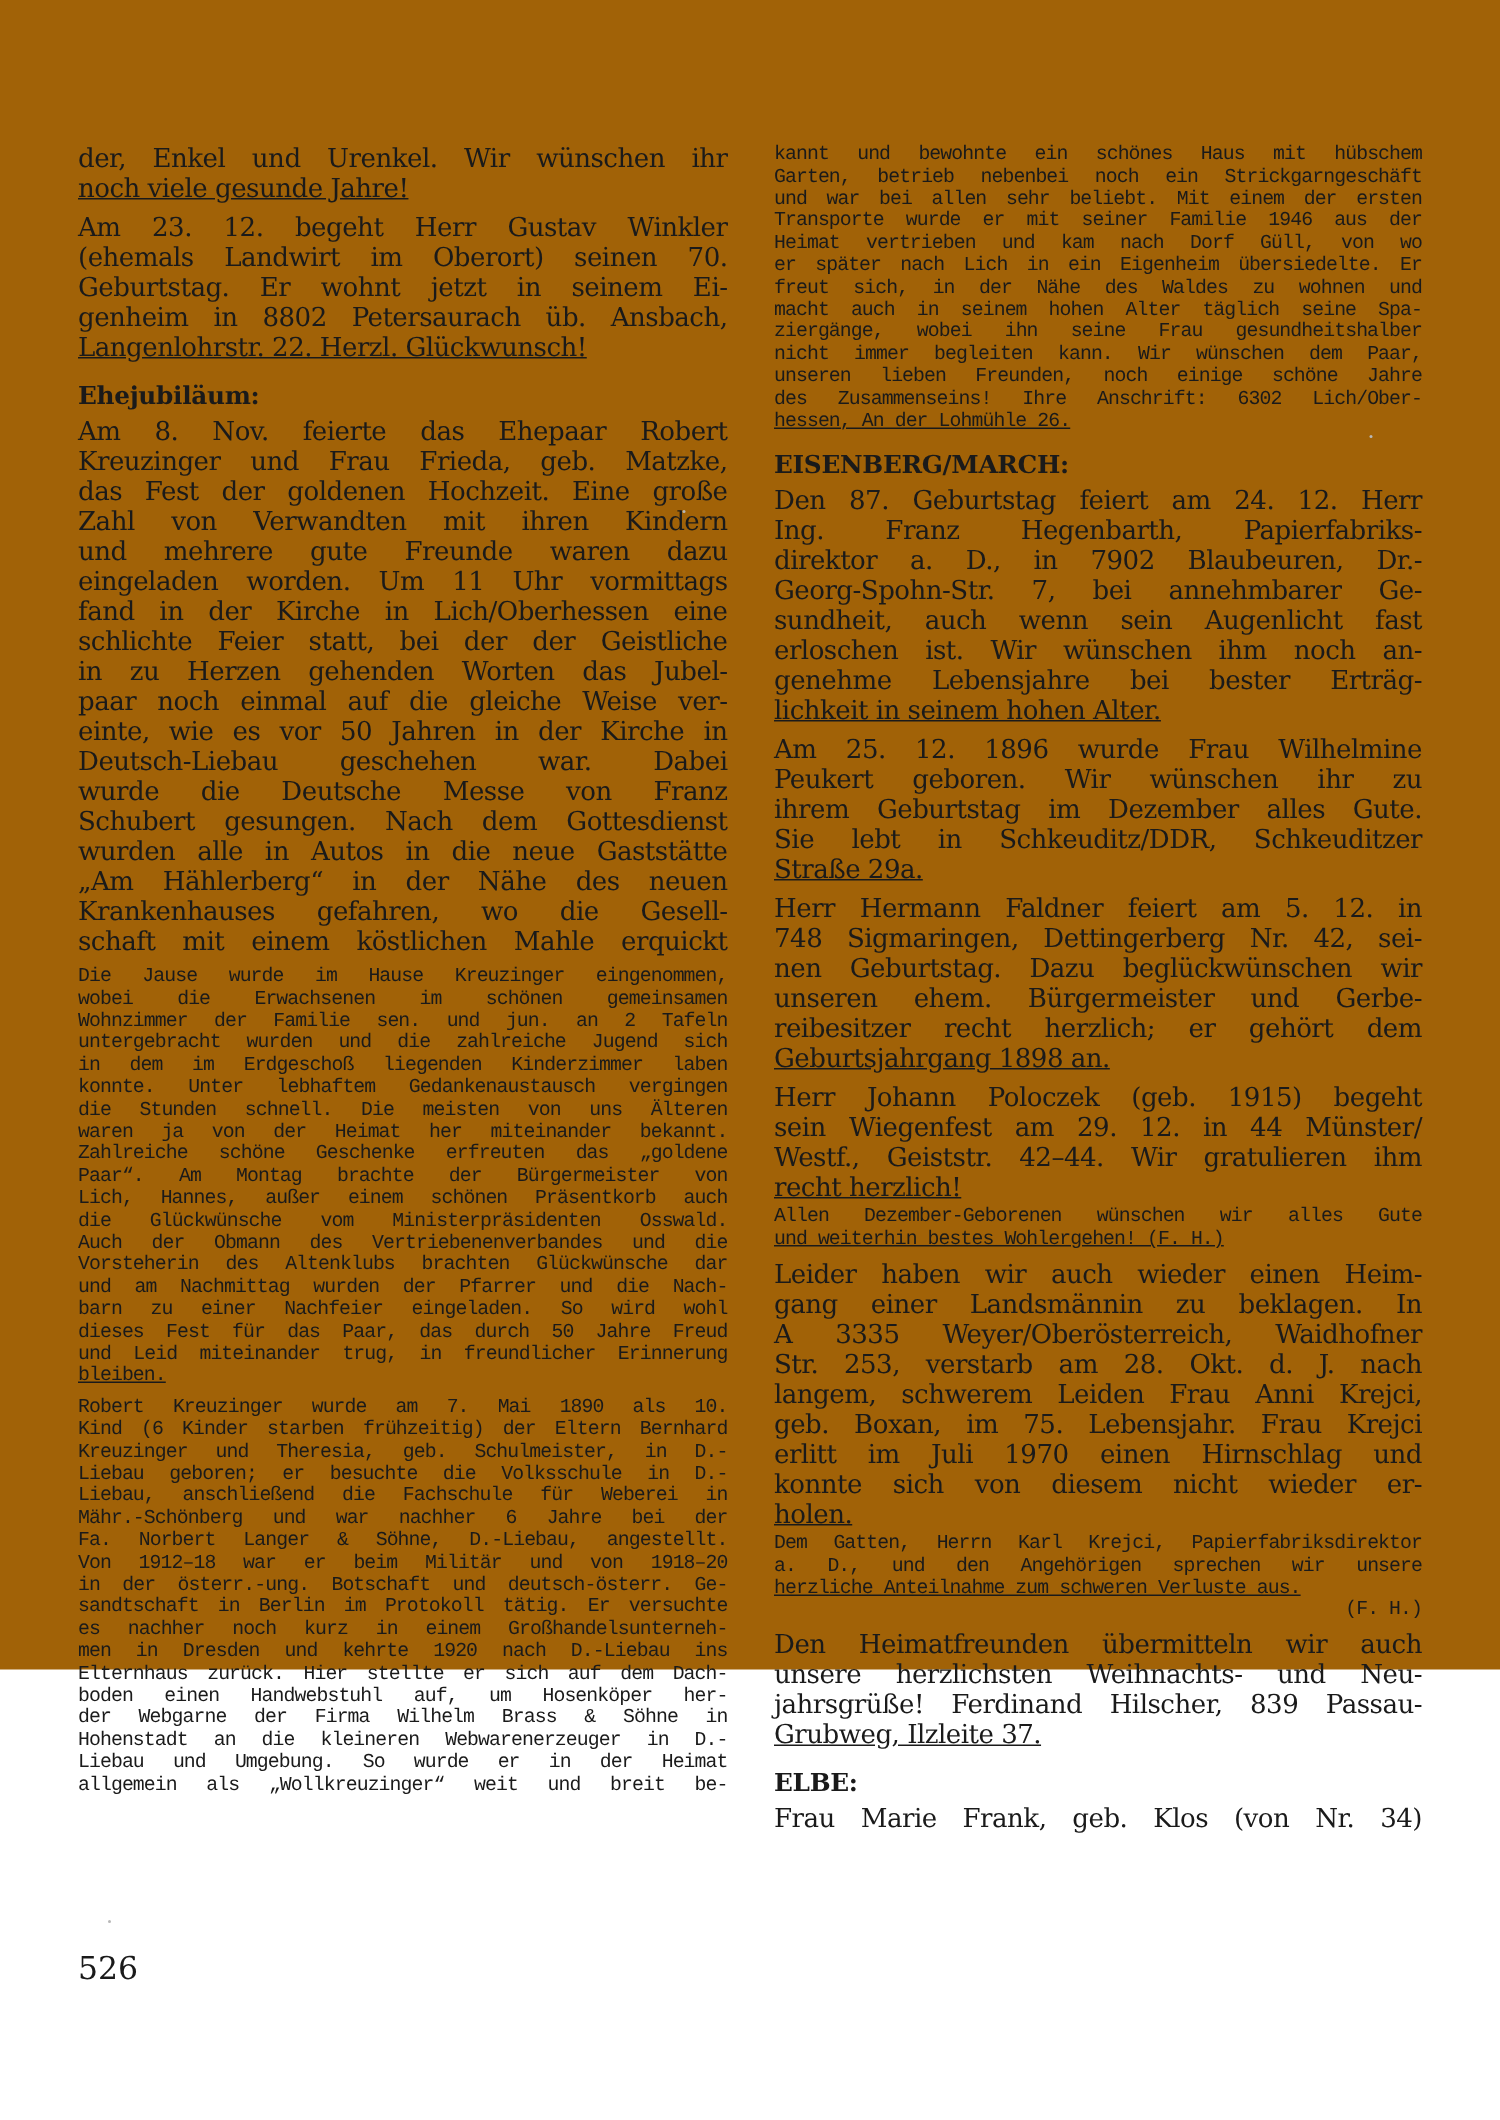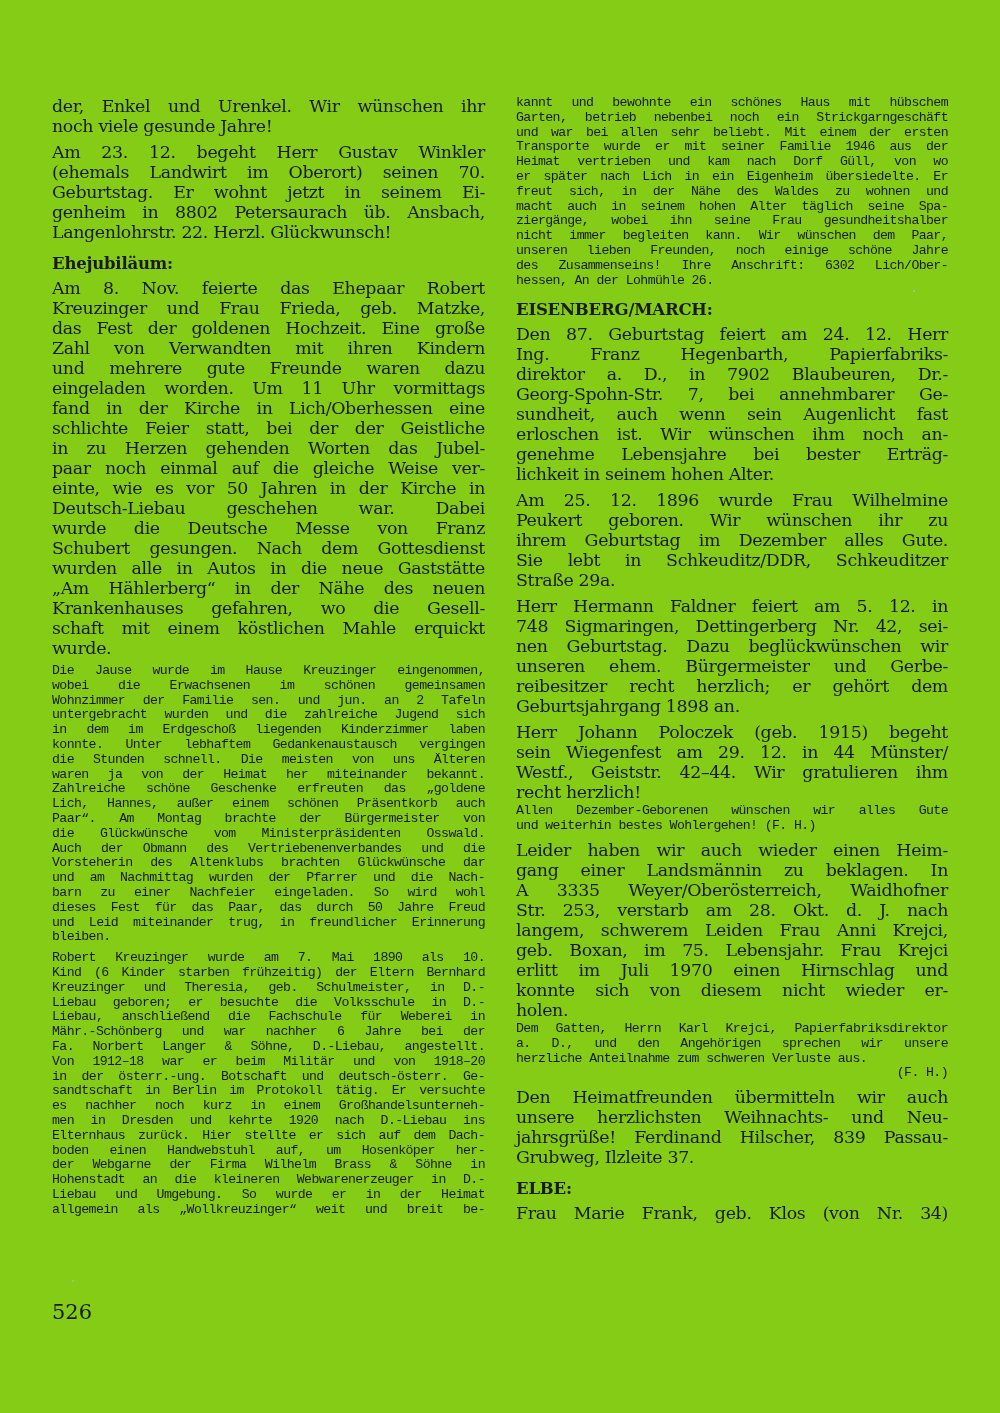--- a/index.html
+++ b/index.html
@@ -1,29 +1,29 @@
 <!DOCTYPE html>
 <html><head>
 <meta charset="utf-8">
 <style>
   html, body { margin: 0; padding: 0; background: #ffffff; }
   body { width: 1000px; height: 1413px; position: relative; overflow: hidden; color: #1a1a1a; }
-  .page { position: absolute; left: 0; top: 0; width: 1000px; height: 1413px; background: #84cc16; }
+  .page { position: absolute; left: 0; top: 0; width: 1000px; height: 1113px; background: #a16207; }
   .col { position: absolute; top: 96px; }
   .col-left { left: 52px; width: 433px; }
   .col-right { left: 516px; width: 432px; }
   .para { margin: 0 0 6px 0; }
   .line {
     display: block;
     white-space: nowrap;
     text-align: justify;
     text-align-last: justify;
     overflow: visible;
   }
-  .line.last { text-align-last: left; }
+  .line.last { text-align-last: left; text-decoration: underline; }
   .large { font-family: "DejaVu Serif", serif; font-size: 17.4px; line-height: 20px; letter-spacing: -0.35px; }
   .small { font-family: "Liberation Mono", monospace; font-size: 13.2px; line-height: 14.8px; letter-spacing: -0.6px; }
   .heading { font-family: "DejaVu Serif", serif; font-weight: bold; font-size: 16.5px; line-height: 20px; margin: 12px 0 4px 0; letter-spacing: -0.2px; }
   .right-small { text-align: left; }
   .b { font-weight: normal; }
   .page-number { position: absolute; left: 52px; top: 1300px; font-family: "DejaVu Serif", serif; font-size: 21px; }
   .speck { position: absolute; width: 2px; height: 2px; background: #b8b8b8; border-radius: 1px; }
 </style>
 </head>
 <body>
@@ -54,34 +54,33 @@
         <span class="line">in zu Herzen gehenden Worten das Jubel-</span>
         <span class="line">paar noch einmal auf die gleiche Weise ver-</span>
         <span class="line">einte, wie es vor 50 Jahren in der Kirche in</span>
         <span class="line">Deutsch-Liebau geschehen war. Dabei</span>
         <span class="line">wurde die Deutsche Messe von Franz</span>
         <span class="line">Schubert gesungen. Nach dem Gottesdienst</span>
         <span class="line">wurden alle in Autos in die neue Gaststätte</span>
         <span class="line">„Am Hählerberg“ in der Nähe des neuen</span>
         <span class="line">Krankenhauses gefahren, wo die Gesell-</span>
         <span class="line">schaft mit einem köstlichen Mahle erquickt</span>
-        <span class="line last">wurde.</span>
       </div>
       <div class="para small">
         <span class="line">Die Jause wurde im Hause Kreuzinger eingenommen,</span>
         <span class="line">wobei die Erwachsenen im schönen gemeinsamen</span>
         <span class="line">Wohnzimmer der Familie sen. und jun. an 2 Tafeln</span>
         <span class="line">untergebracht wurden und die zahlreiche Jugend sich</span>
         <span class="line">in dem im Erdgeschoß liegenden Kinderzimmer laben</span>
         <span class="line">konnte. Unter lebhaftem Gedankenaustausch vergingen</span>
         <span class="line">die Stunden schnell. Die meisten von uns Älteren</span>
         <span class="line">waren ja von der Heimat her miteinander bekannt.</span>
         <span class="line">Zahlreiche schöne Geschenke erfreuten das „goldene</span>
+        <span class="line">Paar“. Am Montag brachte der Bürgermeister von</span>
         <span class="line">Lich, Hannes, außer einem schönen Präsentkorb auch</span>
-        <span class="line">Paar“. Am Montag brachte der Bürgermeister von</span>
         <span class="line">die Glückwünsche vom Ministerpräsidenten Osswald.</span>
         <span class="line">Auch der Obmann des Vertriebenenverbandes und die</span>
         <span class="line">Vorsteherin des Altenklubs brachten Glückwünsche dar</span>
         <span class="line">und am Nachmittag wurden der Pfarrer und die Nach-</span>
         <span class="line">barn zu einer Nachfeier eingeladen. So wird wohl</span>
         <span class="line">dieses Fest für das Paar, das durch 50 Jahre Freud</span>
         <span class="line">und Leid miteinander trug, in freundlicher Erinnerung</span>
         <span class="line last">bleiben.</span>
       </div>
       <div class="para small">

